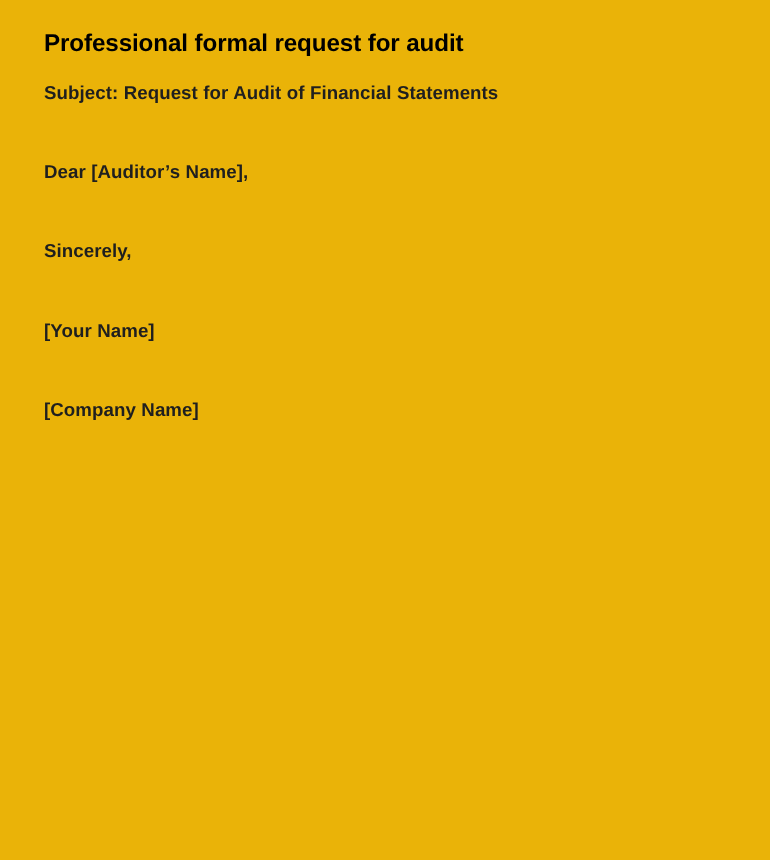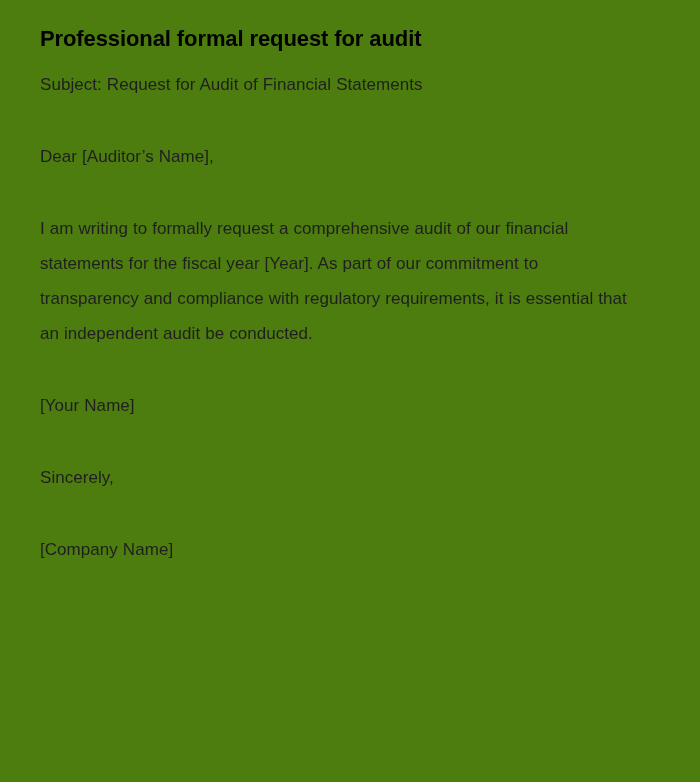--- a/index.html
+++ b/index.html
@@ -12,21 +12,21 @@
     height: 782px;
     overflow: hidden;
     font-family: "Liberation Sans", sans-serif;
     -webkit-font-smoothing: antialiased;
   }
 
   .document {
     box-sizing: border-box;
     width: 700px;
     height: 782px;
-    background: #4d7c0f;
+    background: #eab308;
     padding: 24px 64px 0 40px;
   }
 
   .doc-title {
     margin: 0;
     padding: 0;
     font-size: 22px;
     line-height: 30px;
     font-weight: 700;
     color: #000000;
@@ -36,21 +36,21 @@
   .doc-body {
     margin: 0;
     padding: 0;
   }
 
   .doc-para {
     margin: 0;
     padding: 0;
     font-size: 17px;
     line-height: 35px;
-    font-weight: 400;
+    font-weight: 700;
     color: #1f1f1f;
     letter-spacing: 0.05px;
     word-spacing: 0.2px;
   }
 
   .doc-para.subject {
     margin-top: 13px;
   }
 
   .doc-para.gap {
@@ -63,24 +63,23 @@
 <div class="document">
 
   <h1 class="doc-title">Professional formal request for audit</h1>
 
   <div class="doc-body">
 
     <p class="doc-para subject">Subject: Request for Audit of Financial Statements</p>
 
     <p class="doc-para gap">Dear [Auditor’s Name],</p>
 
-    <p class="doc-para gap">I am writing to formally request a comprehensive audit of our financial statements for the fiscal year [Year]. As part of our commitment to transparency and compliance with regulatory requirements, it is essential that an independent audit be conducted.</p>
 
 
+    <p class="doc-para gap">Sincerely,</p>
+
     <p class="doc-para gap">[Your Name]</p>
-
-    <p class="doc-para gap">Sincerely,</p>
 
 
     <p class="doc-para gap">[Company Name]</p>
 
   </div>
 </div>
 
 </body></html>

